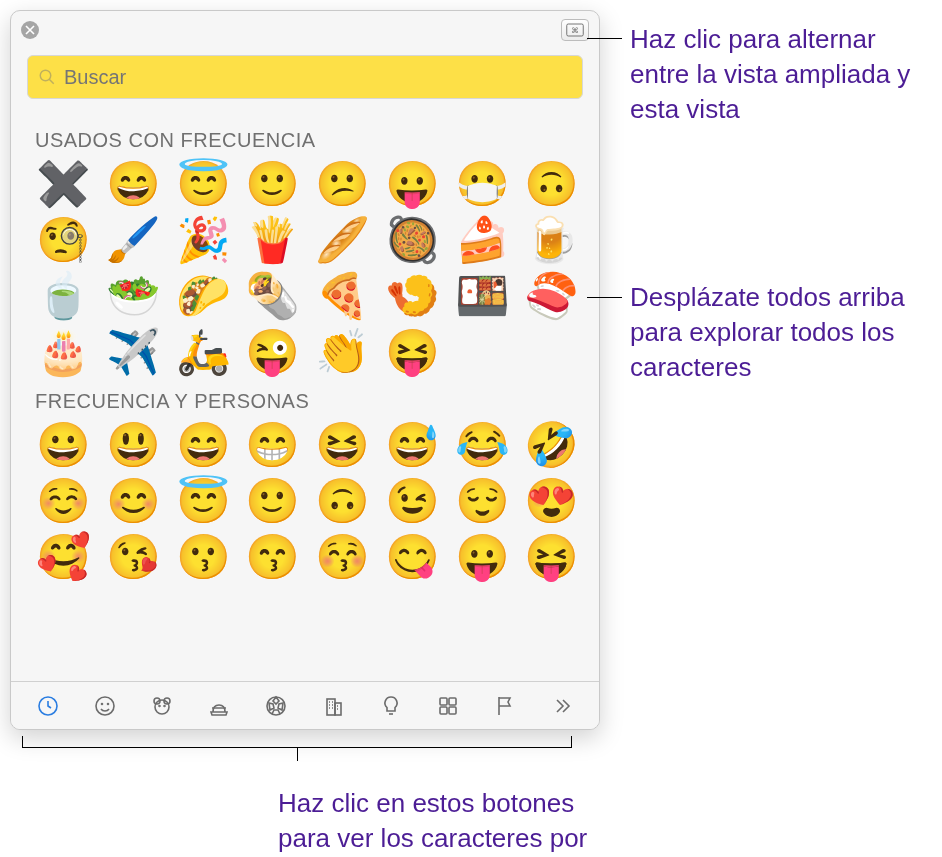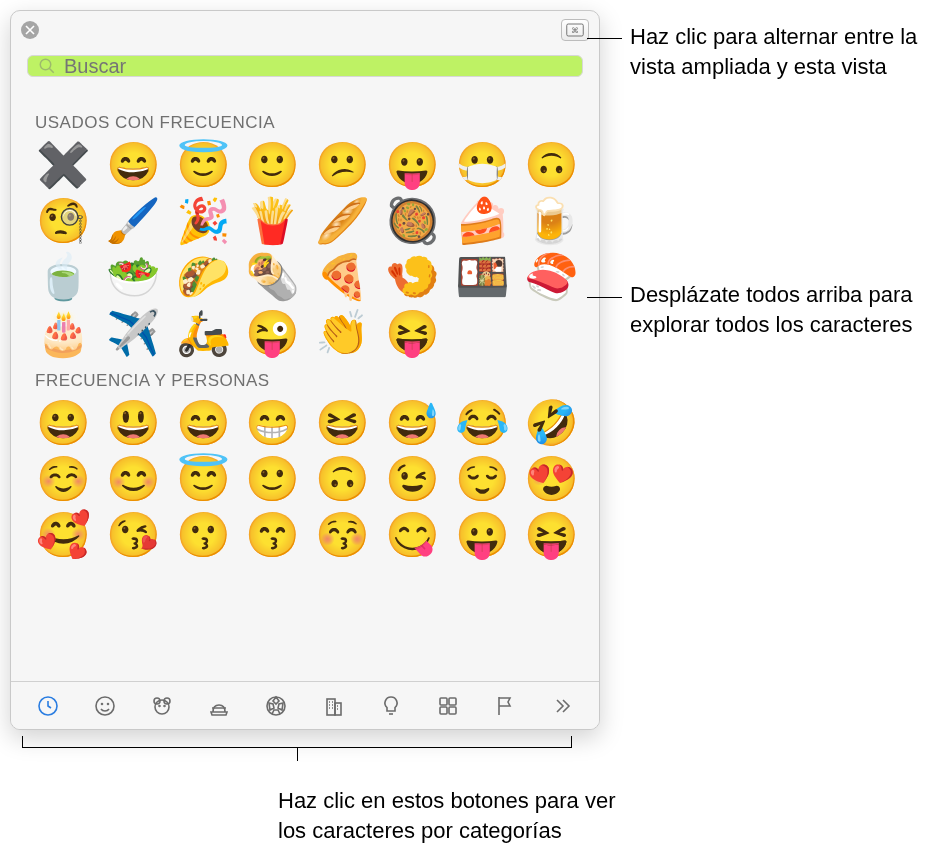--- a/index.html
+++ b/index.html
@@ -42,42 +42,42 @@
   .expand-btn {
     width: 28px; height: 22px;
     background: linear-gradient(#fefefe,#ececec);
     border: 1px solid #bcbcbc;
     border-radius: 4px;
     display:flex;align-items:center;justify-content:center;
     cursor:pointer;
   }
   .expand-btn svg { width:18px; height:14px; }
   .searchbar {
-    margin: 6px 16px 18px;
-    height: 22px;
-    background: #bef264;
+    margin: 6px 16px 12px;
+    height: 44px;
+    background: #fde047;
     border: 1px solid #d7d7d7;
     border-radius: 6px;
     display:flex;
     align-items:center;
     padding:0 10px;
     gap:8px;
   }
   .searchbar svg { width:18px;height:18px;flex-shrink:0; opacity:.45 }
   .searchbar input {
     border:none;background:transparent;outline:none;
     font-size:20px;color:#777;width:100%;
   }
   .content {
     flex:1;
     overflow:hidden;
     padding: 4px 12px 0 18px;
   }
   .section-header {
-    font-size: 17px;
+    font-size: 20px;
     letter-spacing: .5px;
     color:#707070;
     font-weight:500;
     margin: 14px 0 8px 6px;
   }
   .emoji-grid {
     display:grid;
     grid-template-columns: repeat(8, 1fr);
     gap: 12px 8px;
     padding: 2px 4px;
@@ -105,22 +105,22 @@
     cursor:pointer;
     border-radius:4px;
     color:#6c6c6c;
   }
   .cat-btn.active { color:#2a7de1; }
   .cat-btn svg { width:24px;height:24px;stroke:currentColor;fill:none;stroke-width:1.6; }
 
   
   .callout {
     position:absolute;
-    font-size:22px;
-    color:#000000;
+    font-size:26px;
+    color:#4c1d95;
     line-height:1.35;
   }
   .callout-line {
     position:absolute;
     background:#000;
   }
   .bracket {
     position:absolute;
     border-bottom:1px solid #000;
     border-left:1px solid #000;

